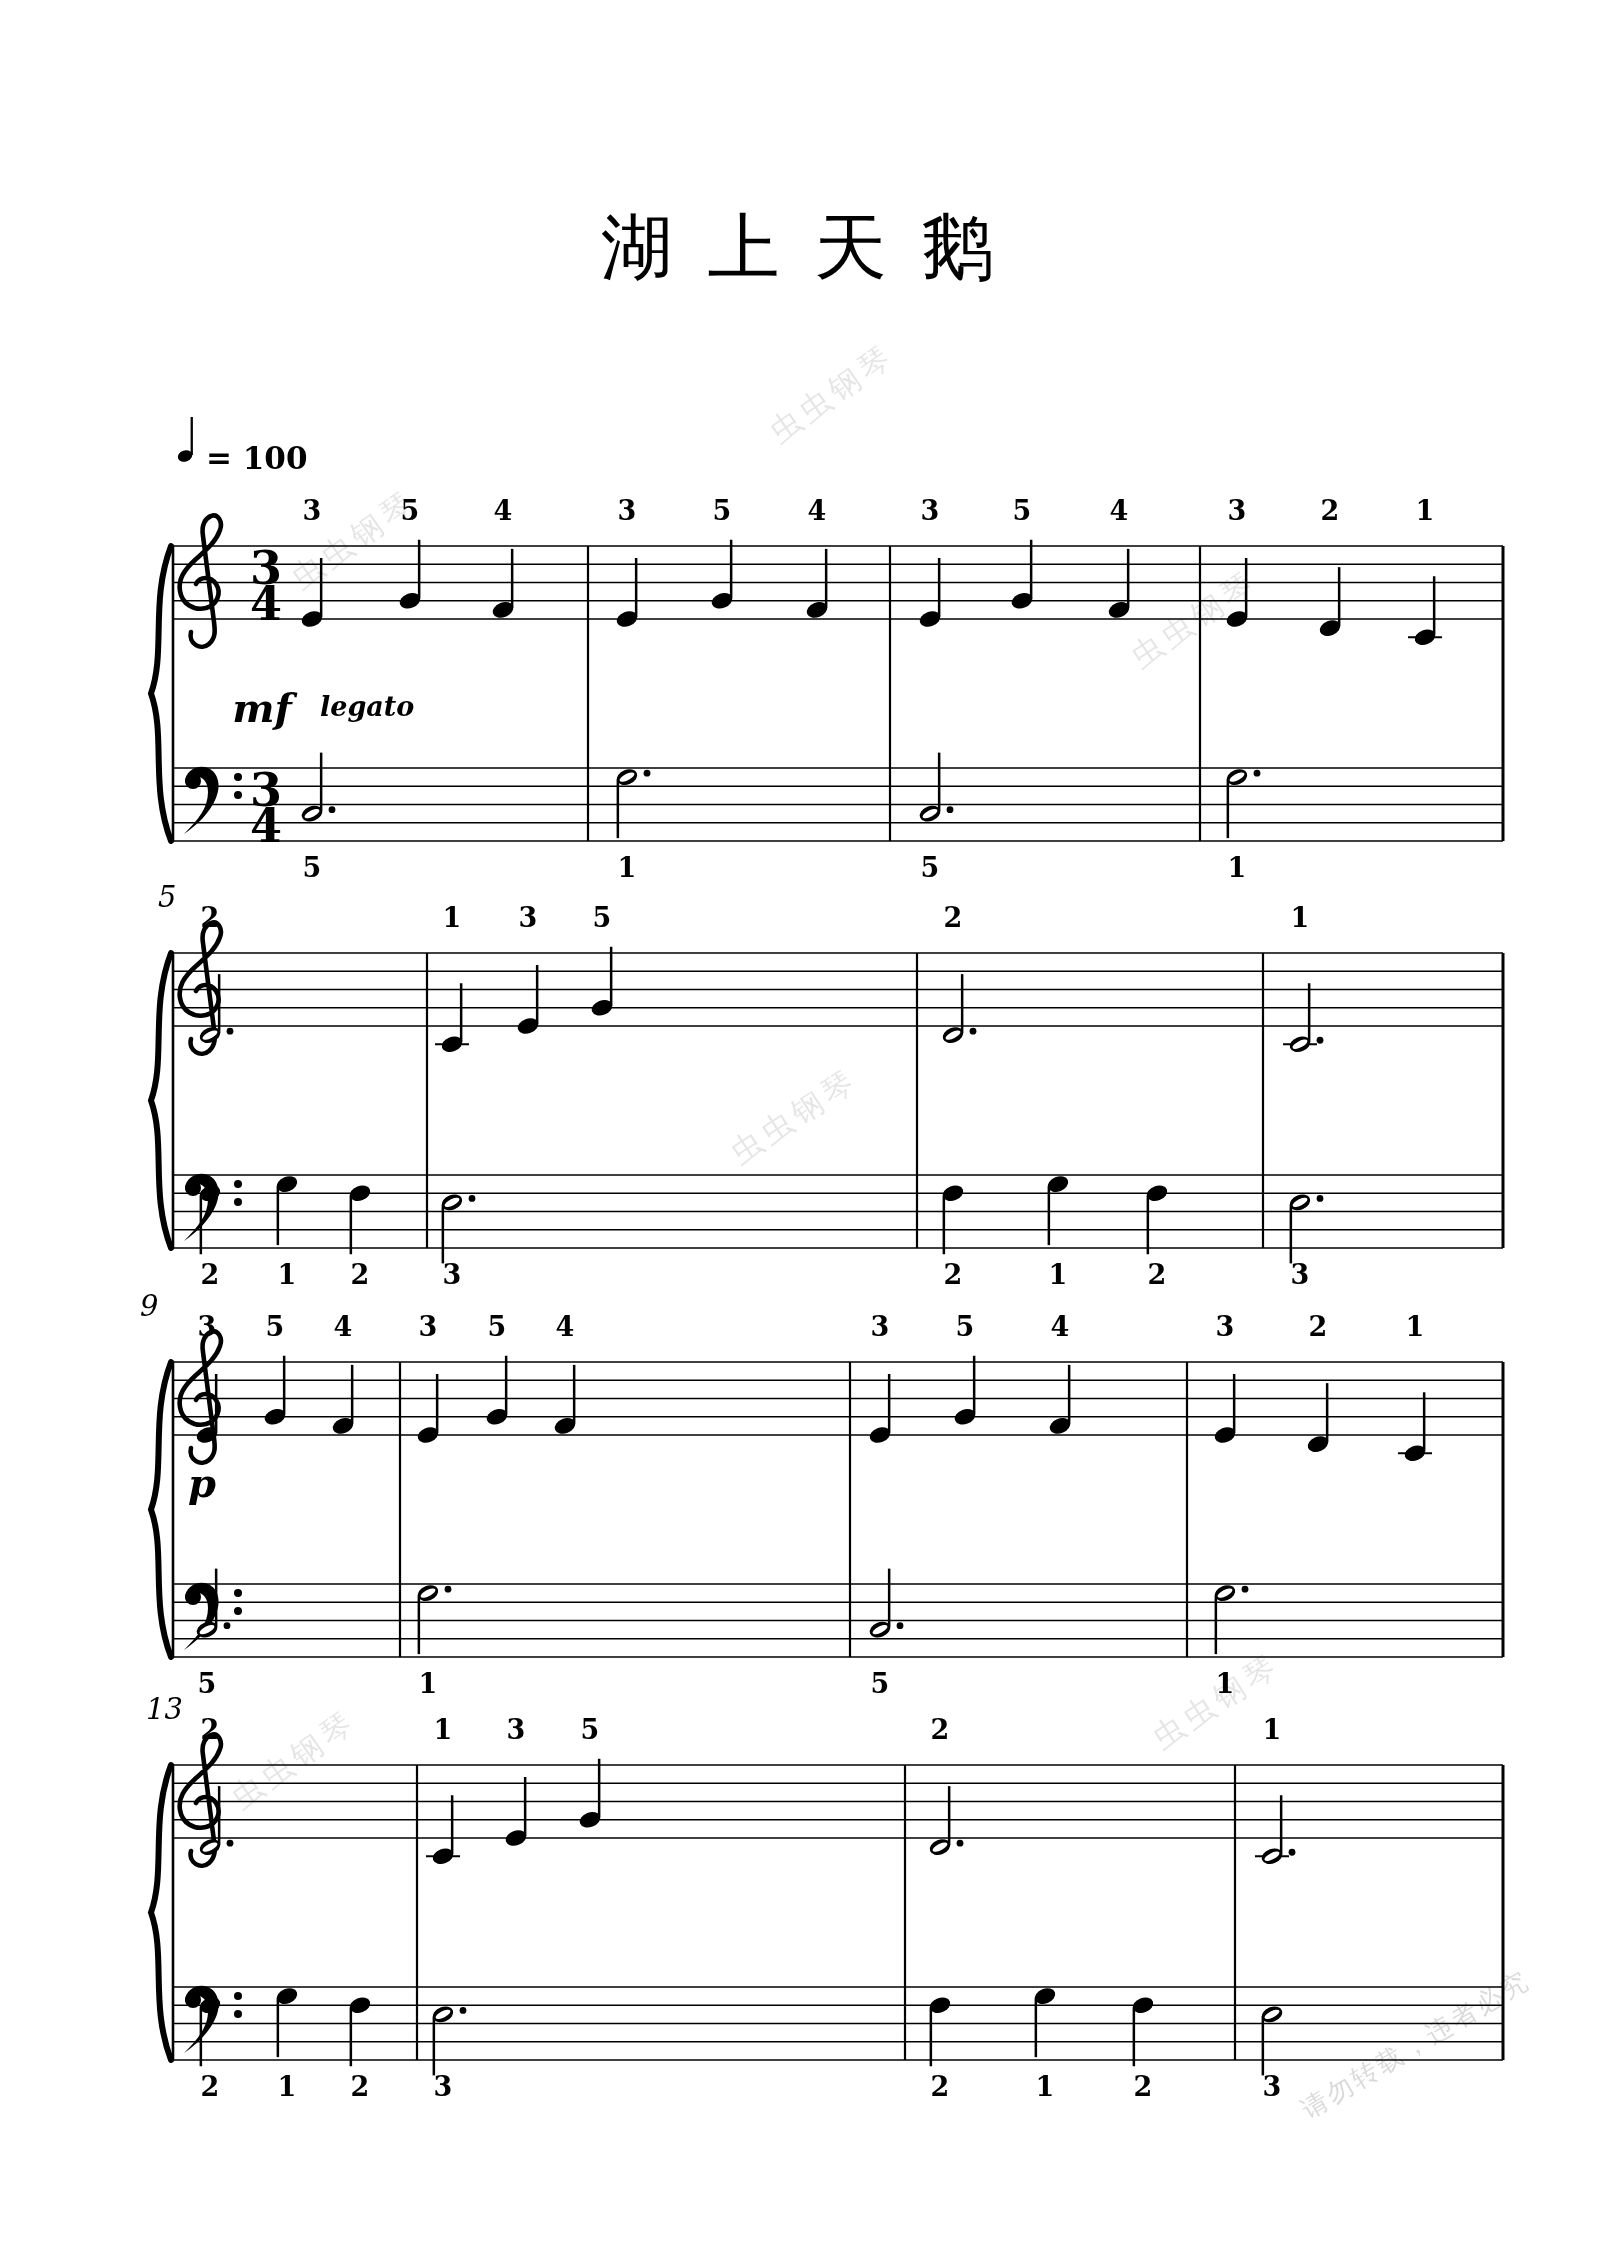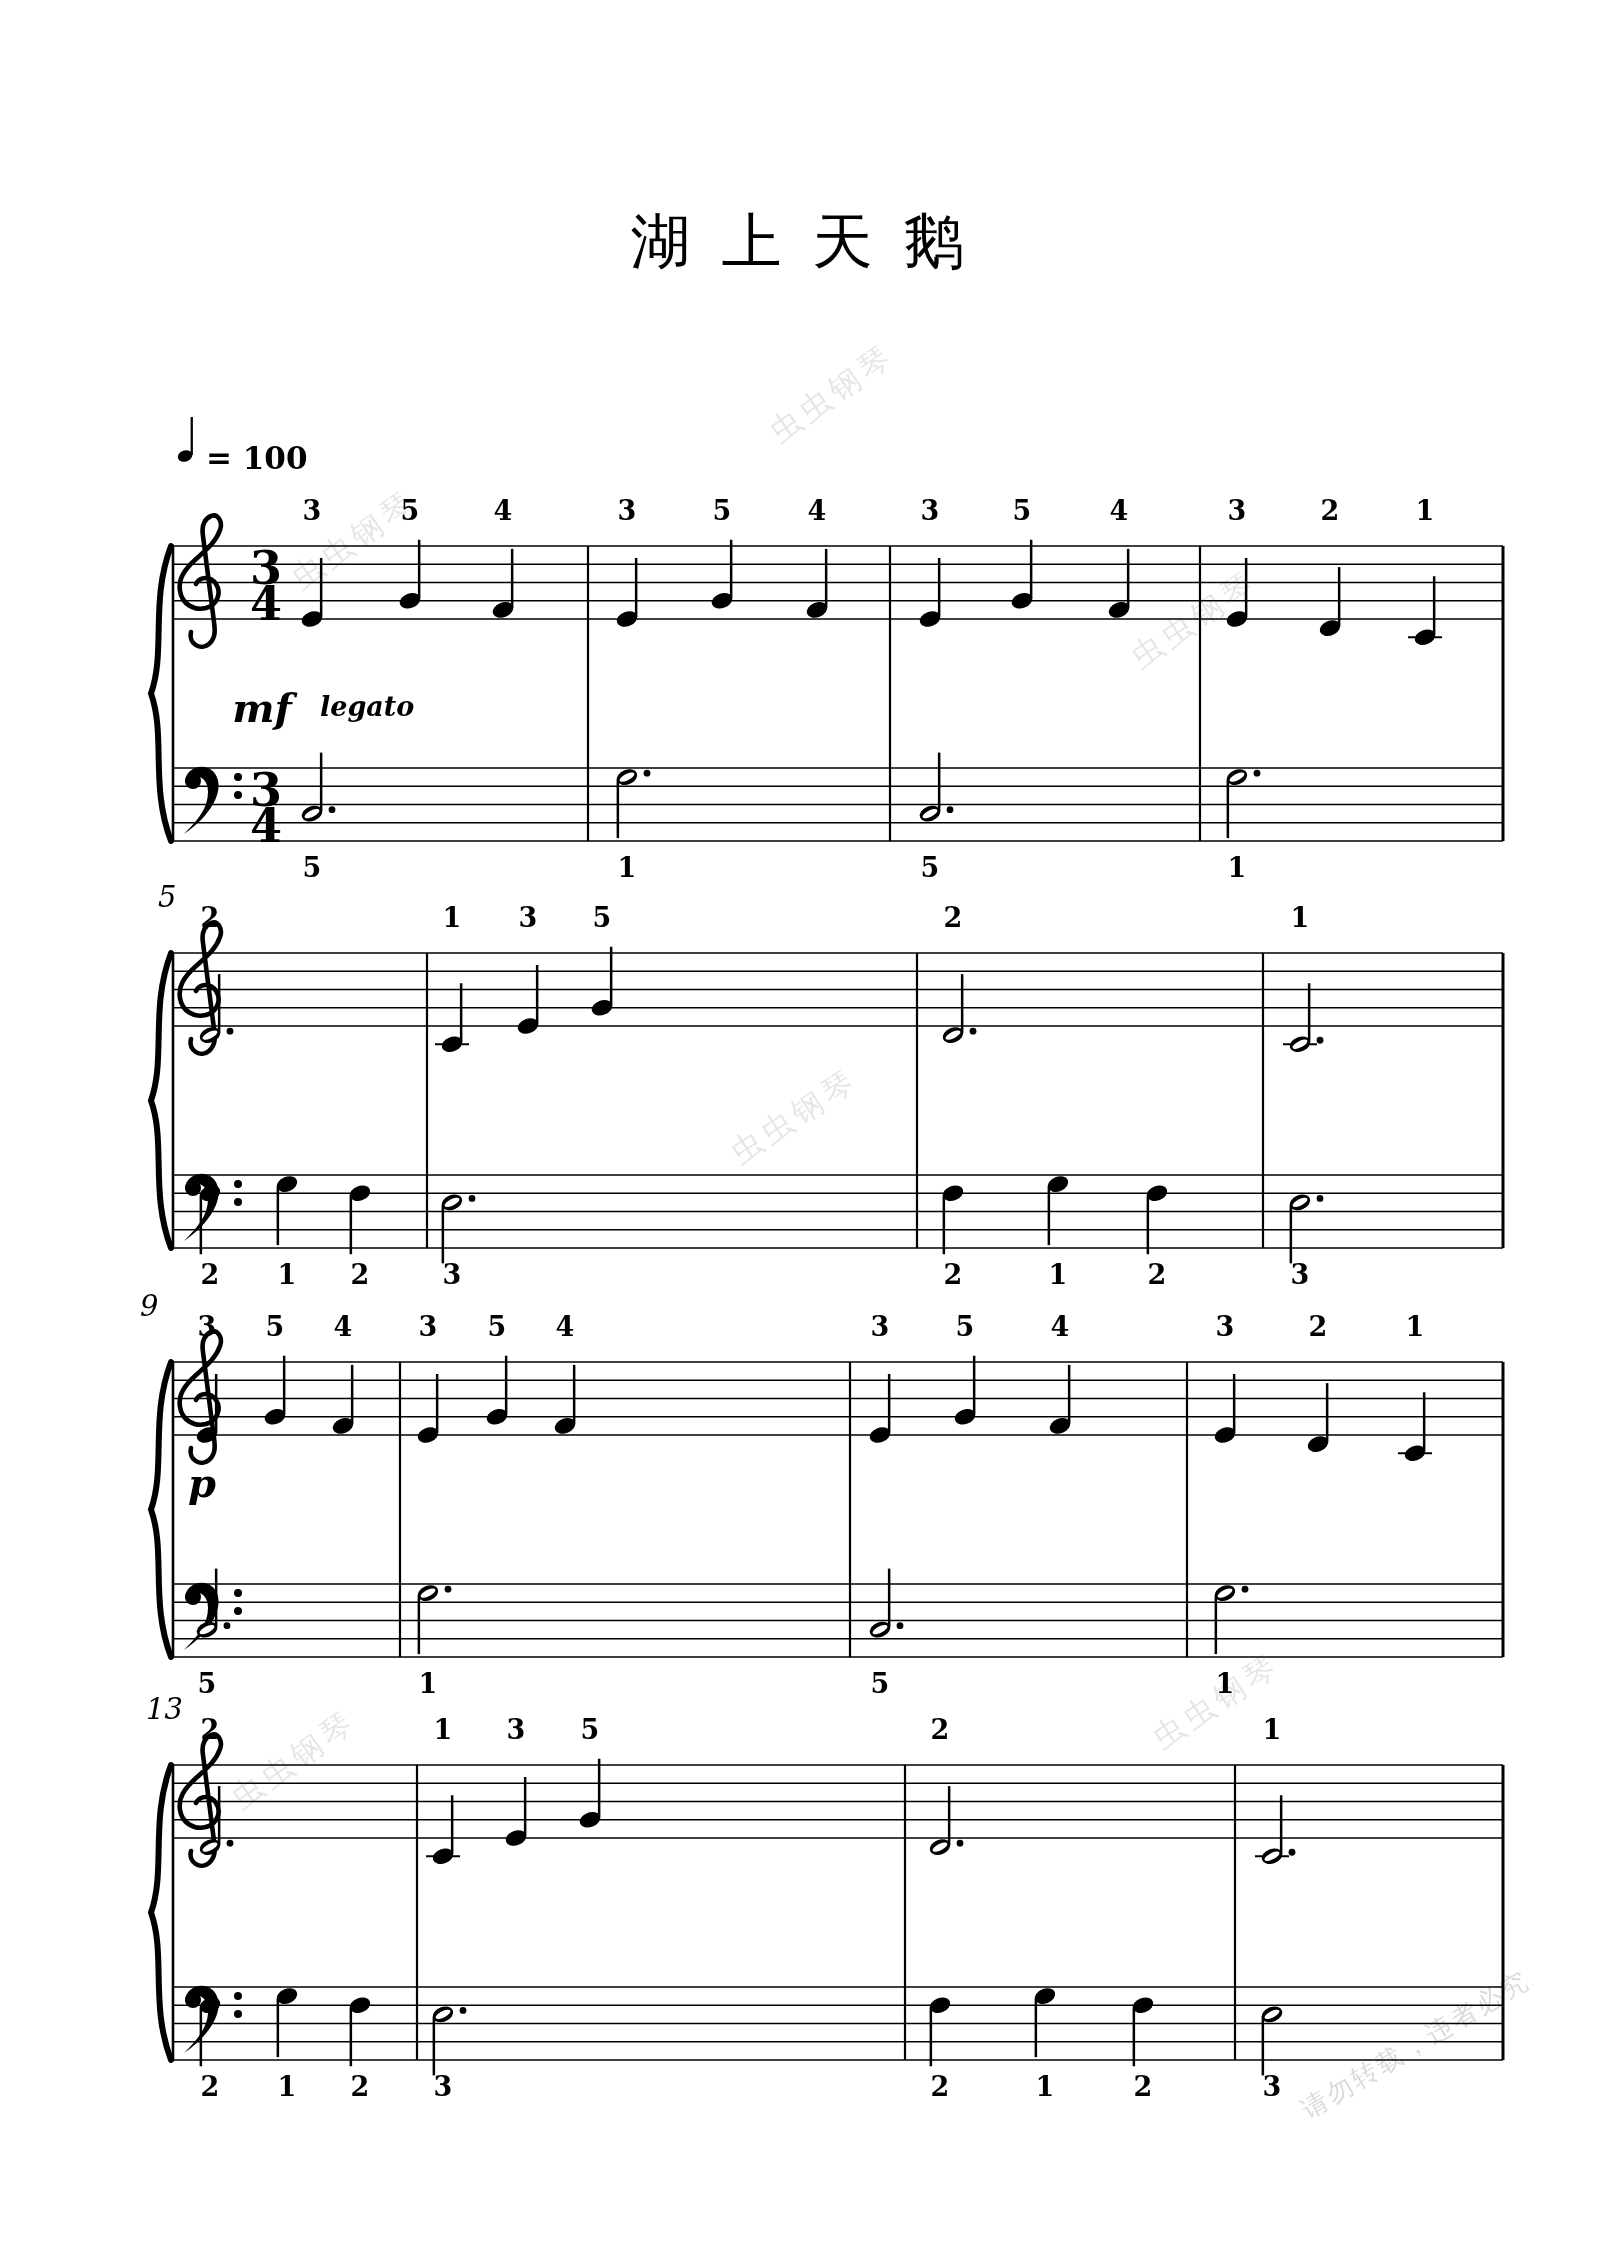--- a/index.html
+++ b/index.html
@@ -1,19 +1,19 @@
 <!DOCTYPE html>
 <html><head>
 <meta charset="utf-8">
 <style>
   html,body{margin:0;padding:0;background:#ffffff;}
   #page{position:relative;width:1600px;height:2263px;background:#ffffff;overflow:hidden;
         font-family:"DejaVu Serif","Liberation Serif",serif;}
   #piece-title{position:absolute;top:208px;left:0;width:1600px;text-align:center;
-        font-size:60px;letter-spacing:6px;color:#000;font-weight:500;line-height:1.1;}
+        font-size:72px;letter-spacing:6px;color:#000;font-weight:500;line-height:1.1;}
   #score{position:absolute;left:0;top:0;}
 </style>
 </head>
 <body>
 
 <div id="page">
   <div id="piece-title">湖 上 天 鹅</div>
   <svg id="score" width="1600" height="2263" viewBox="0 0 1600 2263" xmlns="http://www.w3.org/2000/svg">
       <text x="360" y="548" text-anchor="middle" font-size="31" letter-spacing="5" fill="rgba(0,0,0,0.10)" transform="rotate(-35 360 548)" font-family="&quot;DejaVu Sans&quot;,sans-serif">虫虫钢琴</text>
       <text x="838" y="402" text-anchor="middle" font-size="31" letter-spacing="5" fill="rgba(0,0,0,0.10)" transform="rotate(-35 838 402)" font-family="&quot;DejaVu Sans&quot;,sans-serif">虫虫钢琴</text>

